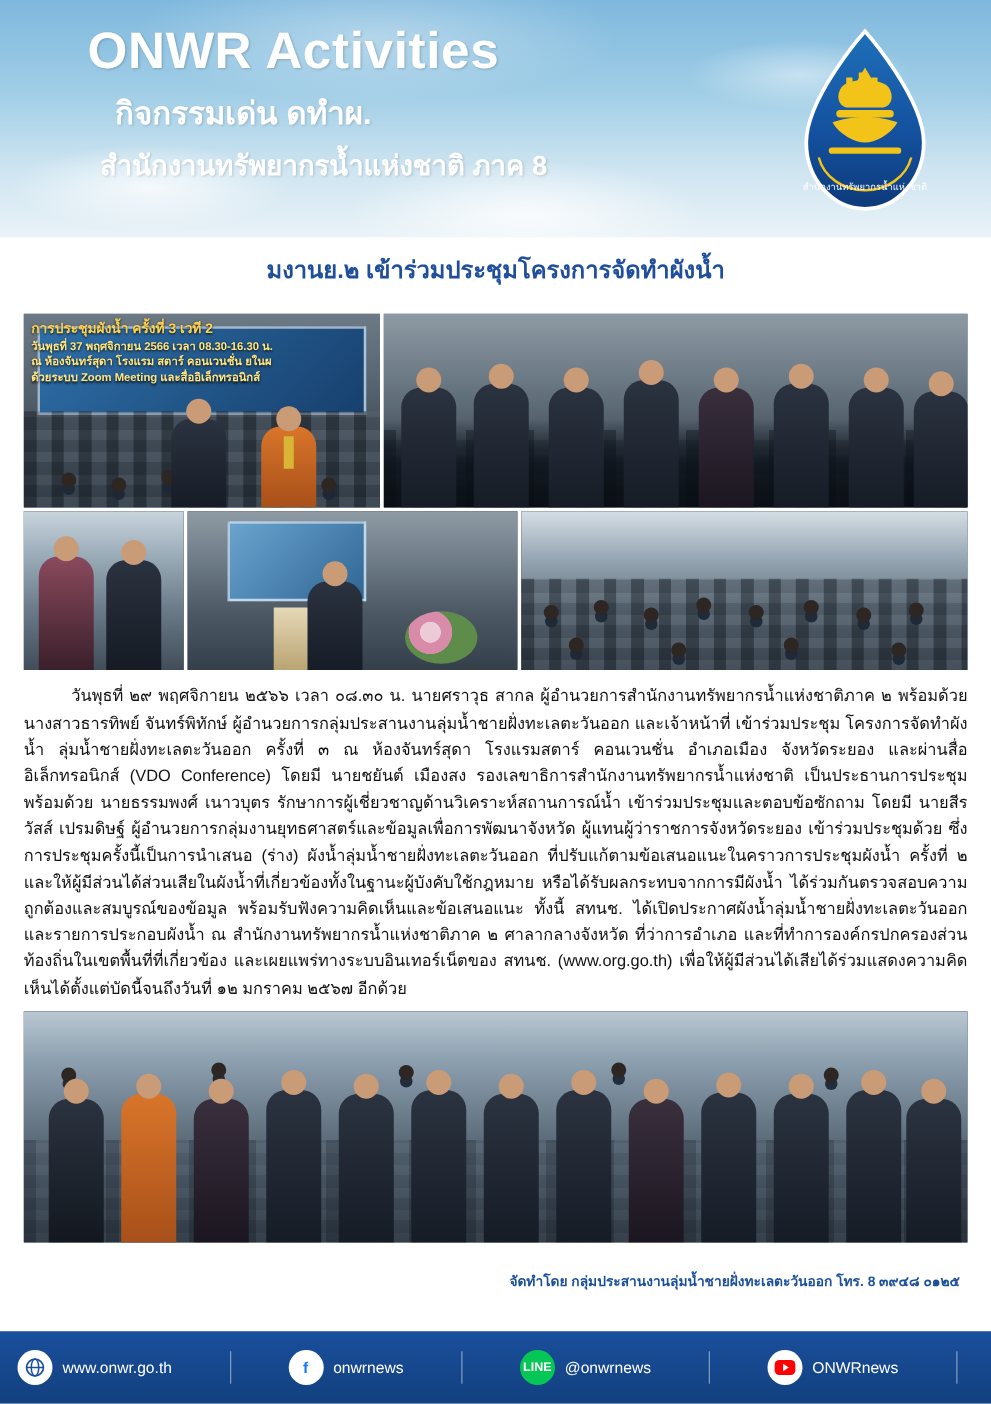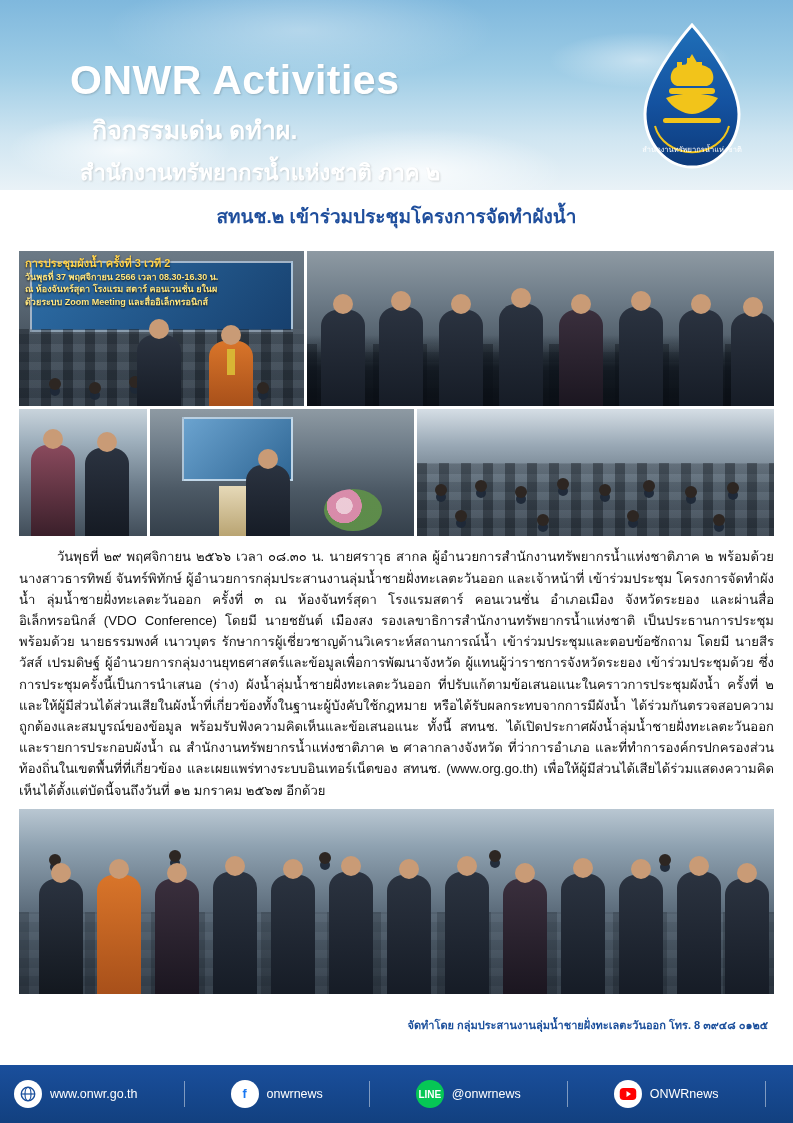--- a/index.html
+++ b/index.html
@@ -31,21 +31,20 @@
       radial-gradient(ellipse 160px 50px at 120px 150px, rgba(255,255,255,0.75), rgba(255,255,255,0) 70%),
       radial-gradient(ellipse 200px 60px at 420px 172px, rgba(255,255,255,0.8), rgba(255,255,255,0) 72%),
       radial-gradient(ellipse 130px 40px at 640px 60px, rgba(255,255,255,0.45), rgba(255,255,255,0) 70%),
       radial-gradient(ellipse 260px 70px at 300px 30px, rgba(255,255,255,0.35), rgba(255,255,255,0) 75%);
     pointer-events: none;
   }
   .header-text {
     position: absolute;
     left: 70px; top: 18px;
     z-index: 3;
-    margin-top: 40px;
   }
   .title-en {
     font-size: 41px;
     font-weight: bold;
     color: #ffffff;
     letter-spacing: 0.5px;
     text-shadow: 1px 1px 2px rgba(0,0,0,0.18);
     line-height: 1.12;
     margin: 0;
   }
@@ -259,21 +258,21 @@
 </head>
 <body>
 
 <div class="page">
 
   <div class="header">
     <div class="clouds"></div>
     <div class="header-text">
       <div class="title-en">ONWR Activities</div>
       <div class="title-th1">กิจกรรมเด่น ดทำผ.</div>
-      <div class="title-th2">สำนักงานทรัพยากรน้ำแห่งชาติ ภาค ๒</div>
+      <div class="title-th2">สำนักงานทรัพยากรน้ำแห่งชาติ ภาค 8</div>
     </div>
 
     <div class="logo-wrap">
       <svg width="118" height="148" viewBox="0 0 118 148" xmlns="http://www.w3.org/2000/svg">
         <defs>
           <linearGradient id="dropg" x1="0" y1="0" x2="0" y2="1">
             <stop offset="0%" stop-color="#1f6fb8"></stop>
             <stop offset="55%" stop-color="#1452a0"></stop>
             <stop offset="100%" stop-color="#0d3a7a"></stop>
           </linearGradient>
@@ -287,21 +286,21 @@
           <rect x="30" y="96" width="58" height="5" rx="2.5"></rect>
           <path d="M44 54 l0 -14 5 0 0 14 z M54 52 l0 -16 5 0 0 16 z M64 54 l0 -14 5 0 0 14 z"></path>
         </g>
         <path d="M22 104 a38 34 0 0 0 74 0" fill="none" stroke="#f2c41a" stroke-width="2"></path>
         <text x="59" y="130" text-anchor="middle" font-size="7.5" fill="#ffffff" font-family="Liberation Sans, sans-serif">สำนักงานทรัพยากรน้ำแห่งชาติ</text>
       </svg>
     </div>
   </div>
 
   <div class="subtitle-band">
-    <div class="subtitle-line">สทนช.๒ เข้าร่วมประชุมโครงการจัดทำผังน้ำ</div>
+    <div class="subtitle-line">มงานย.๒ เข้าร่วมประชุมโครงการจัดทำผังน้ำ</div>
   </div>
 
   <div class="photos-top">
 
     <div class="ph" style="left:0; top:0; width:285px; height:155px;">
       <div class="room-a"></div>
       <div class="stage-screen" style="left:4%; top:6%; width:92%; height:46%; background:linear-gradient(135deg,#2e6fa8,#17406e);"></div>
       <div class="seats" style="height:50%;"></div>
       <div class="heads">
         <div class="head" style="left:30px; bottom:16px;"></div>

